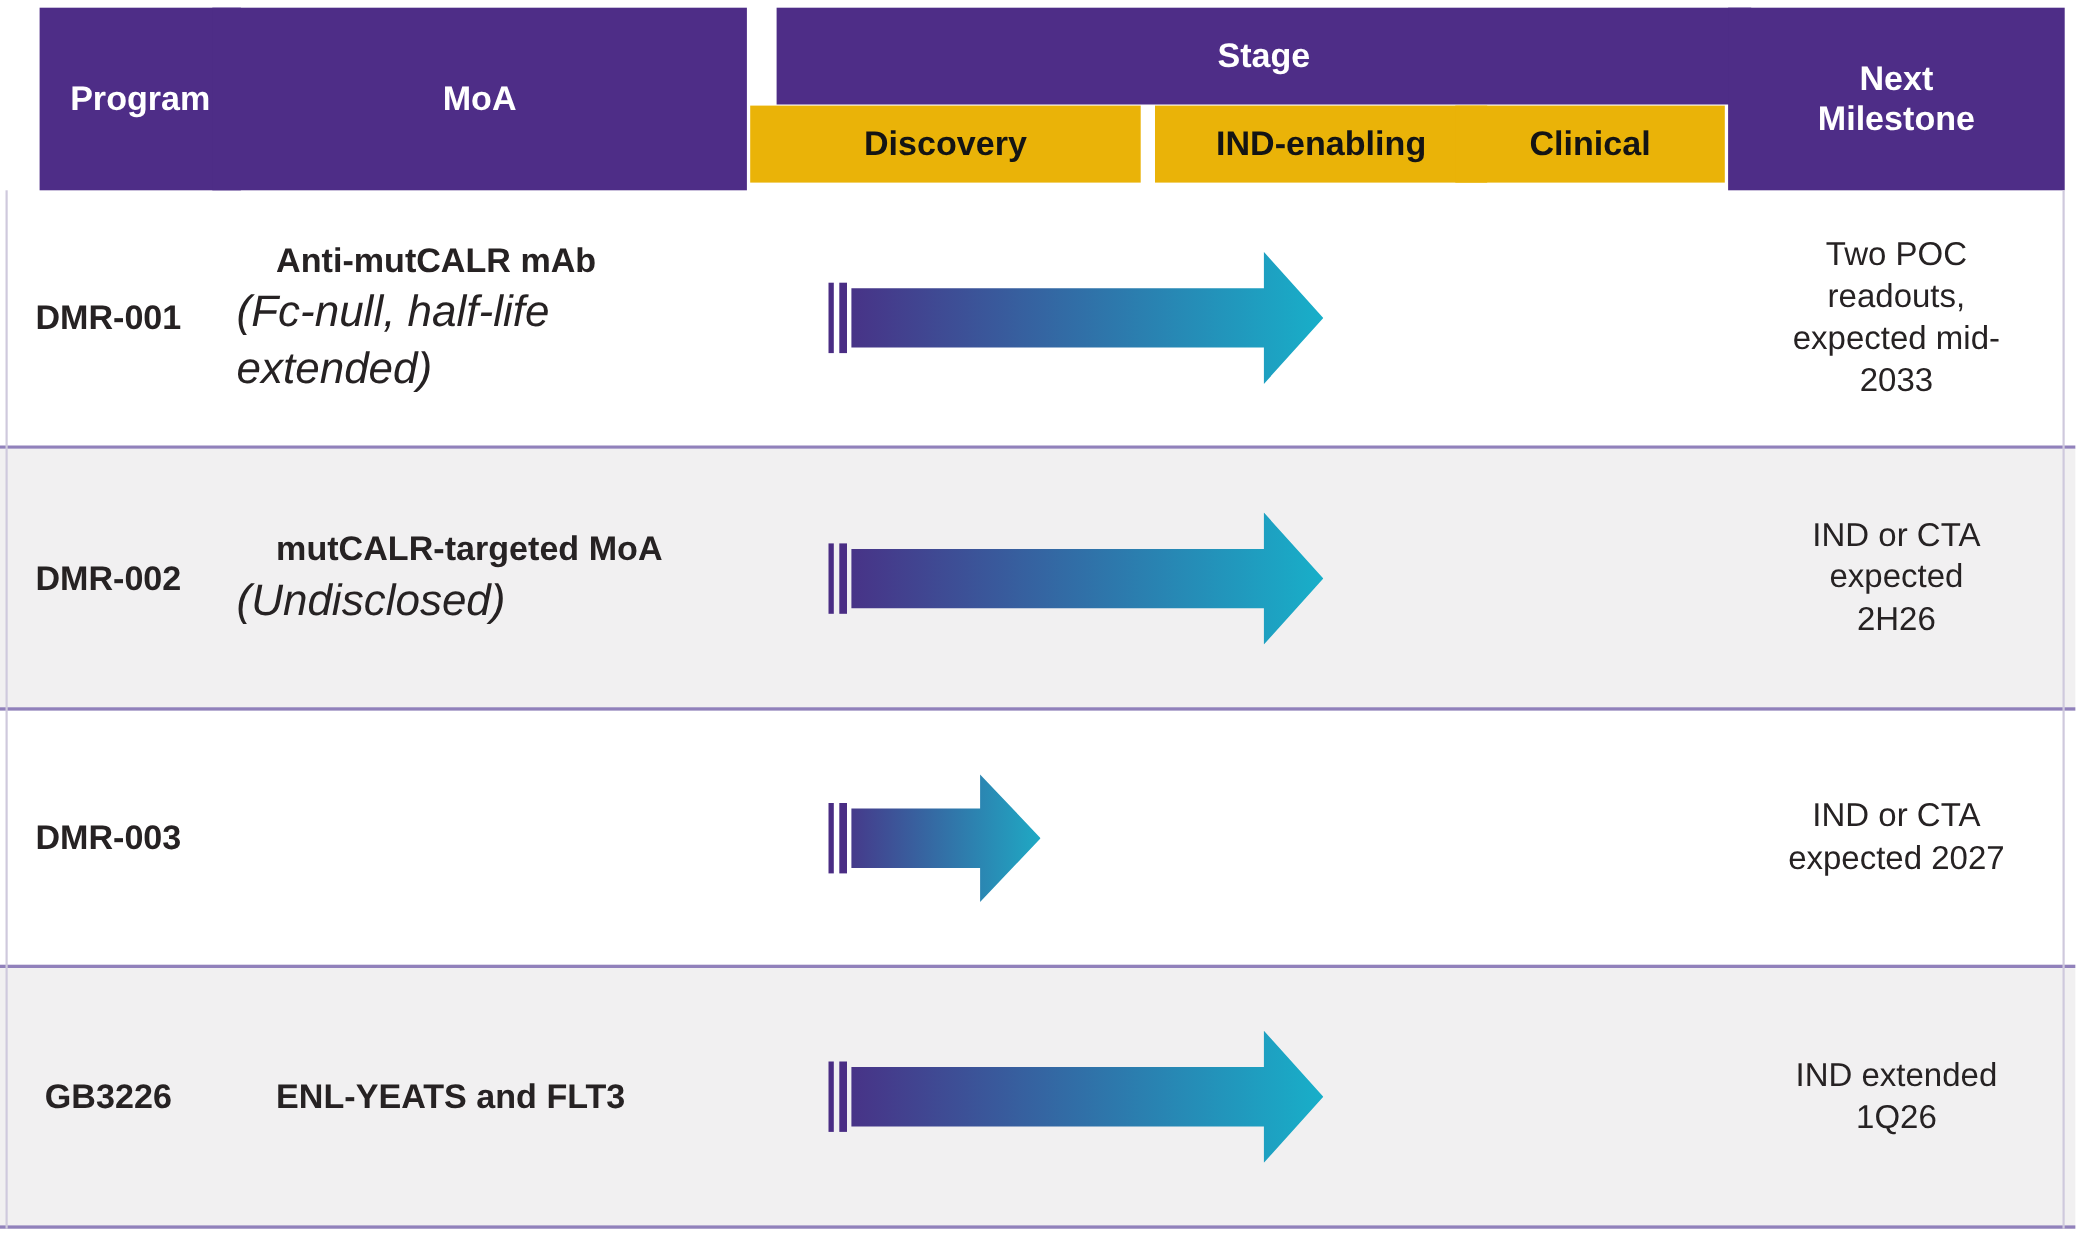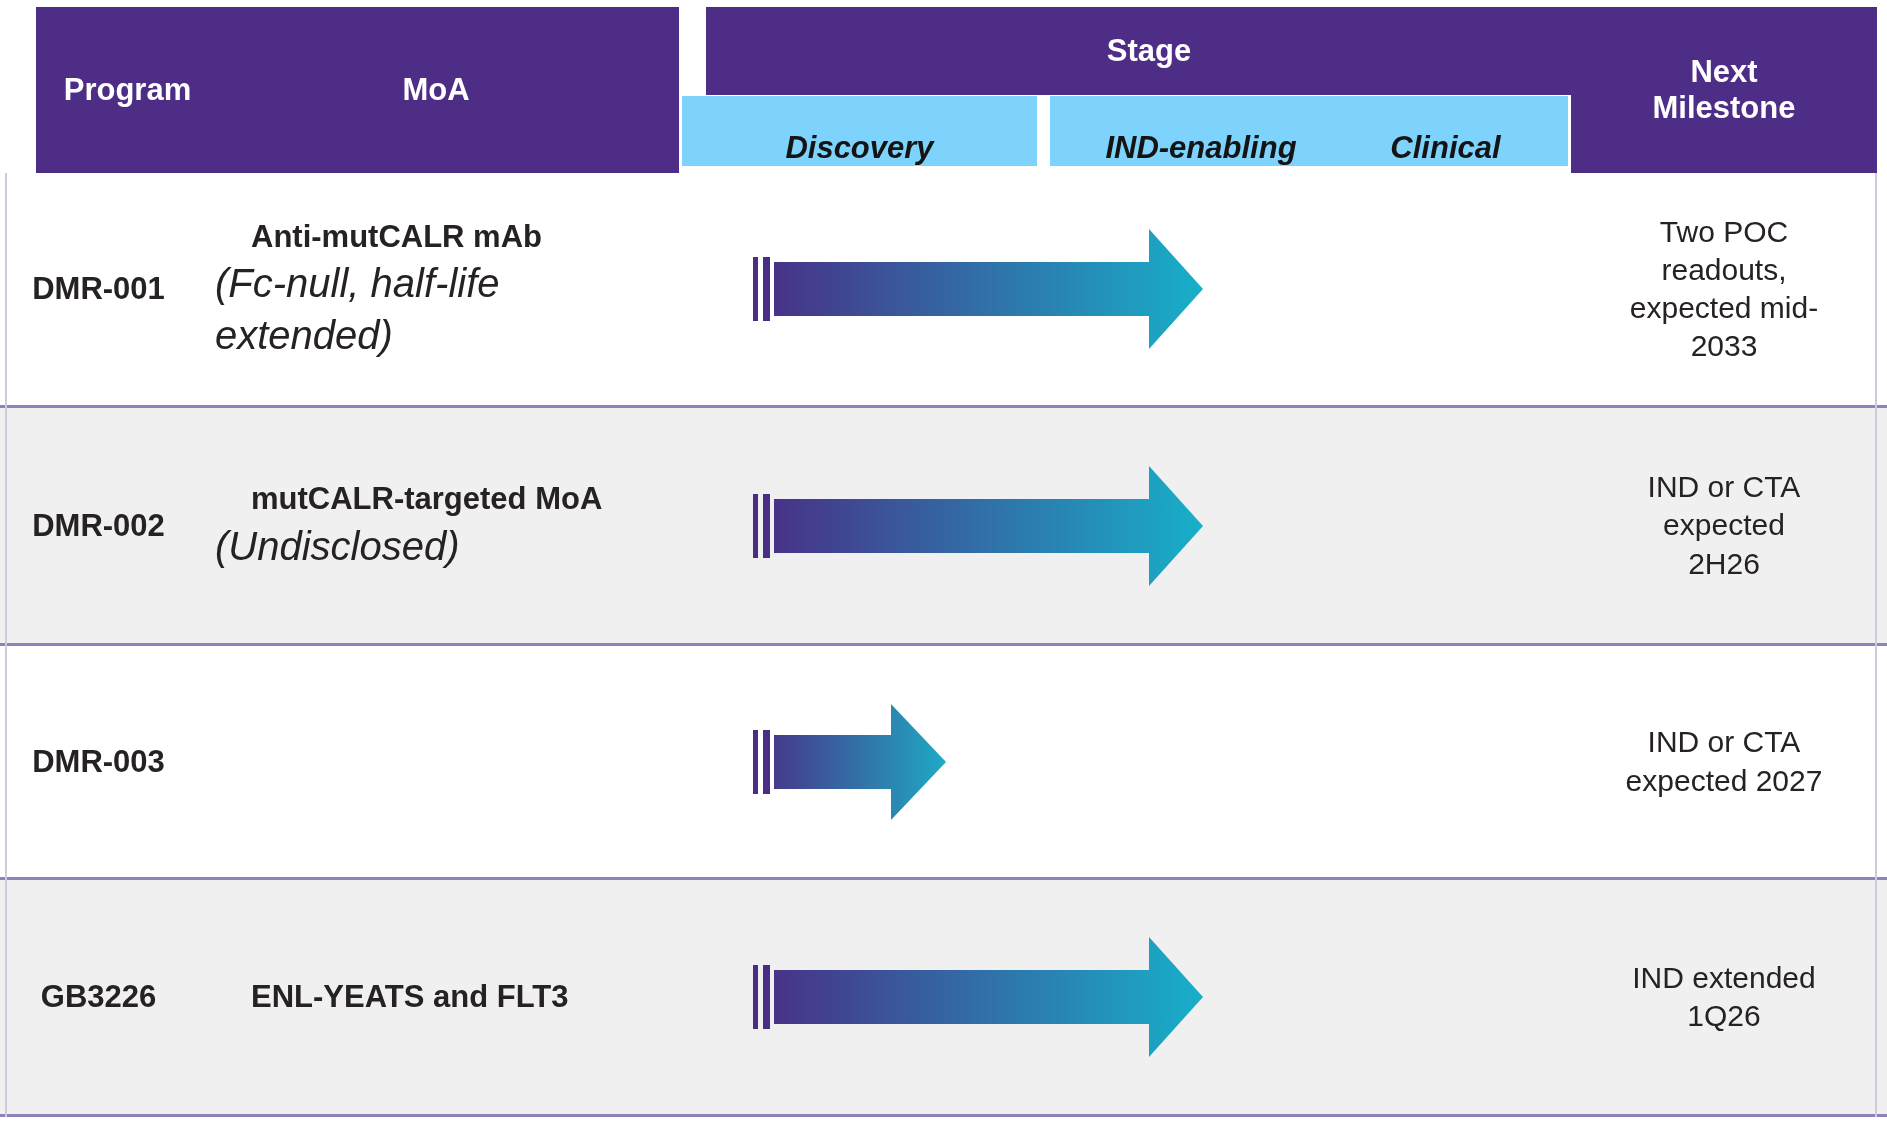--- a/index.html
+++ b/index.html
@@ -7,21 +7,21 @@
     position:relative;width:1887px;height:1121px;background:#ffffff;overflow:hidden;
     font-family:"Liberation Sans","DejaVu Sans",sans-serif;color:#262223;
   }
   
   .hcell{position:absolute;top:7px;height:166px;background:#4E2D87;display:flex;align-items:center;justify-content:center;}
   .hcell .htxt{color:#ffffff;font-weight:bold;font-size:31px;text-align:center;line-height:1.15;white-space:pre-line;}
   #h-program{left:7px;width:183px;margin-left:29px;}
   #h-moa{left:193px;width:486px;}
   #h-stage{left:682px;width:886px;height:88px;margin-left:24px;}
   #h-milestone{left:1571px;width:306px;}
-  .subcell{position:absolute;top:96px;height:70px;background:#7dd3fc;display:flex;align-items:flex-end;justify-content:center;font-style:italic;}
+  .subcell{position:absolute;top:96px;height:70px;background:#eab308;display:flex;align-items:center;justify-content:center;}
   .subcell .stxt{color:#141414;font-weight:bold;font-size:31px;}
   #sub-discovery{left:682px;width:355px;}
   #sub-ind{left:1050px;width:302px;}
   #sub-clinical{left:1323px;width:245px;}
   
   #tbody{position:absolute;top:173px;left:0;width:1887px;}
   .row{position:relative;width:1887px;border-bottom:3px solid #9181BB;}
   .row.h1{height:232px;} .row.h2{height:235px;} .row.h3{height:231px;} .row.h4{height:234px;}
   .row.alt{background:#F1F0F1;}
   .edge{position:absolute;top:173px;height:944px;width:2px;background:#CFC9DD;}

